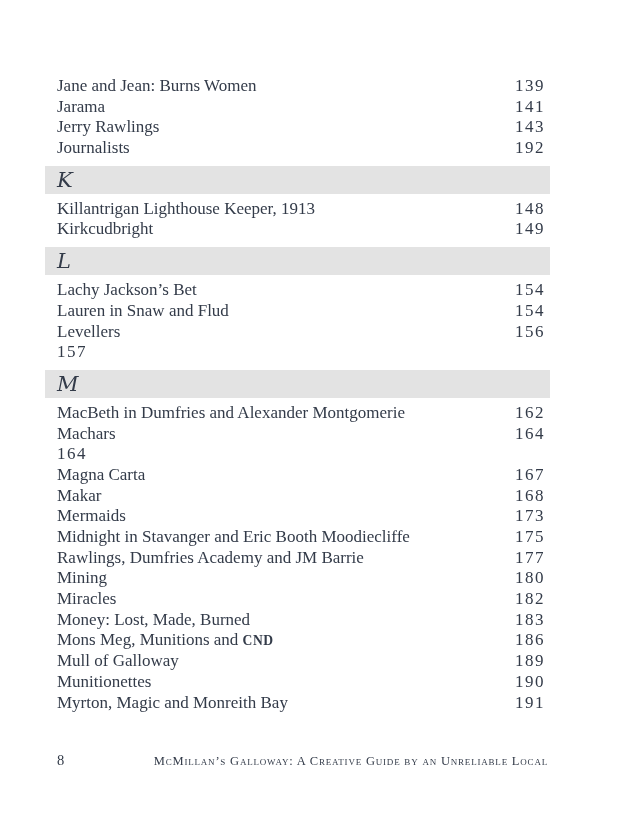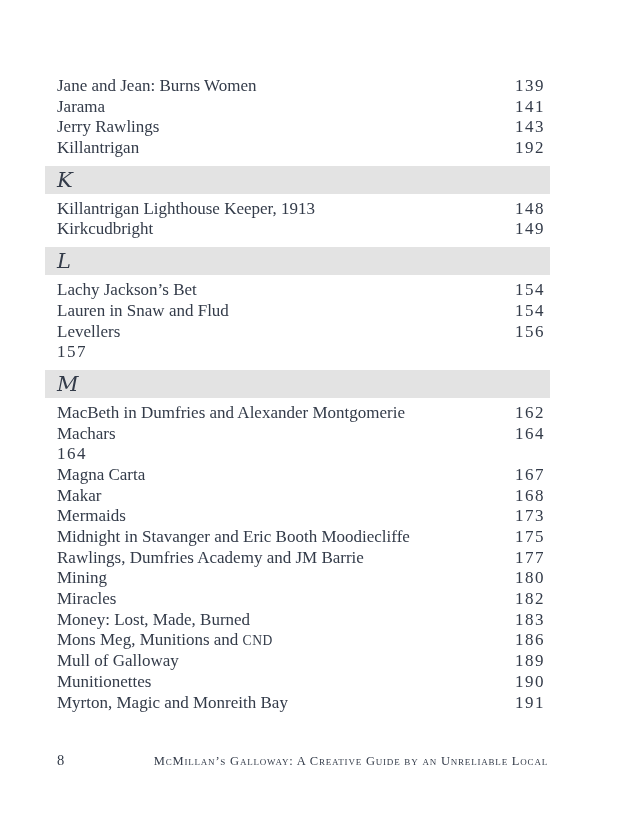--- a/index.html
+++ b/index.html
@@ -38,20 +38,21 @@
   .row .entry-title {
     white-space: nowrap;
   }
   .row .entry-page {
     letter-spacing: 1.5px;
     font-feature-settings: "onum";
   }
   .sc {
     font-size: 0.8em;
     letter-spacing: 0.5px;
+    font-weight: bold;
   }
   .band {
     background: #e3e3e3;
     height: 28px;
     margin: 7px 0 5px 0;
     padding-left: 12px;
     display: flex;
     align-items: center;
   }
   .band .letter {
@@ -91,21 +92,21 @@
       </div>
       <div class="row">
         <span class="entry-title">Jarama</span>
         <span class="entry-page">141</span>
       </div>
       <div class="row">
         <span class="entry-title">Jerry Rawlings</span>
         <span class="entry-page">143</span>
       </div>
       <div class="row">
-        <span class="entry-title">Killantrigan</span>
+        <span class="entry-title">Journalists</span>
         <span class="entry-page">192</span>
       </div>
       <div class="band" style="background: rgb(227, 227, 227);">
         <span class="letter">K</span>
       </div>
       <div class="row">
         <span class="entry-title">Killantrigan Lighthouse Keeper, 1913</span>
         <span class="entry-page">148</span>
       </div>
       <div class="row">

